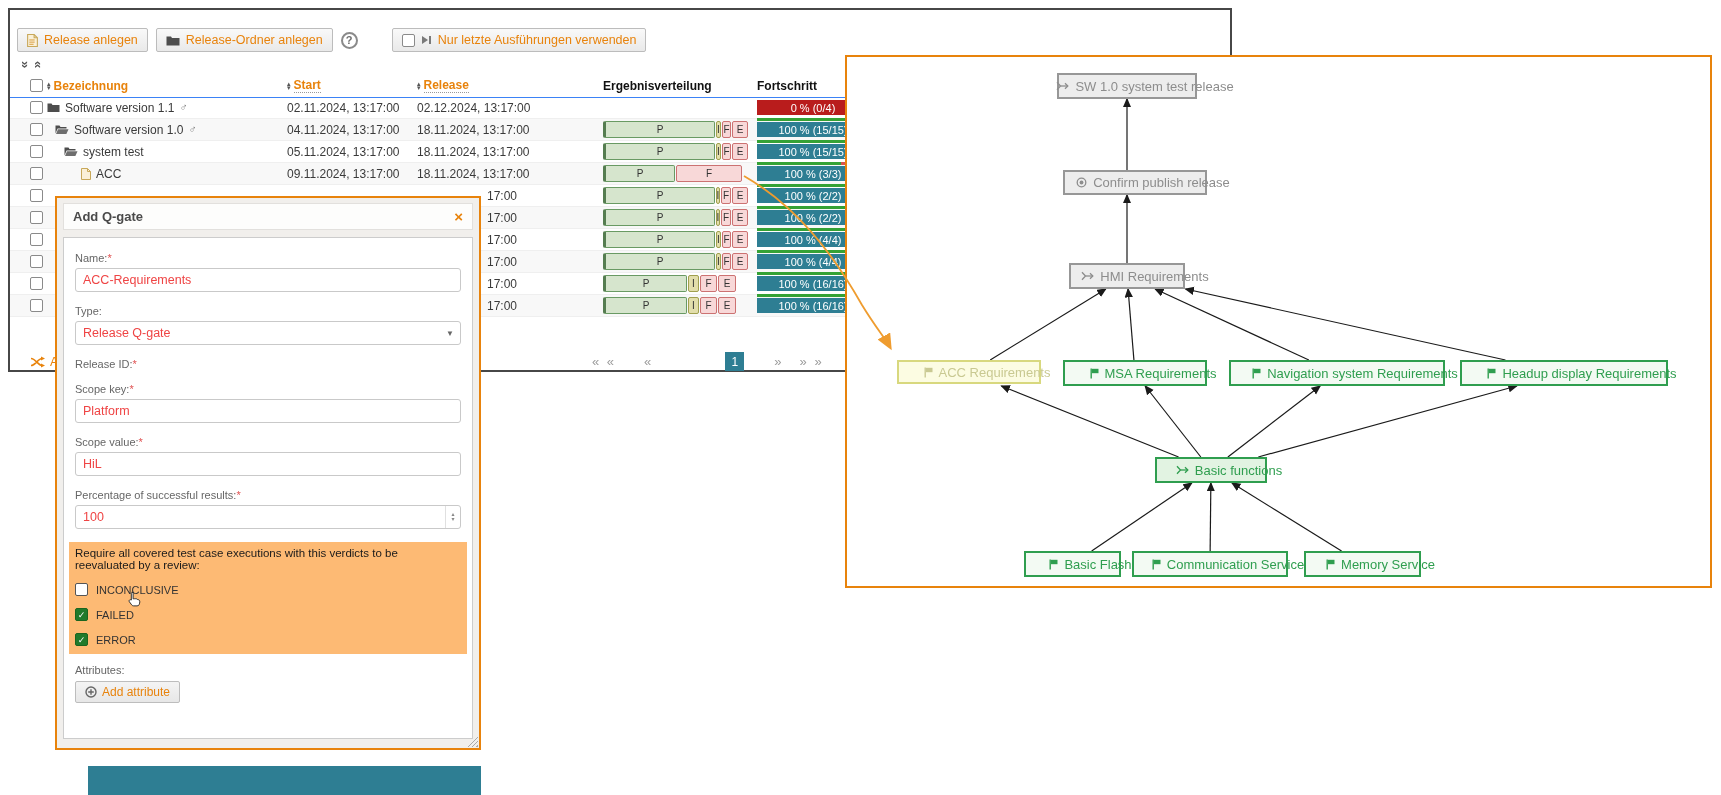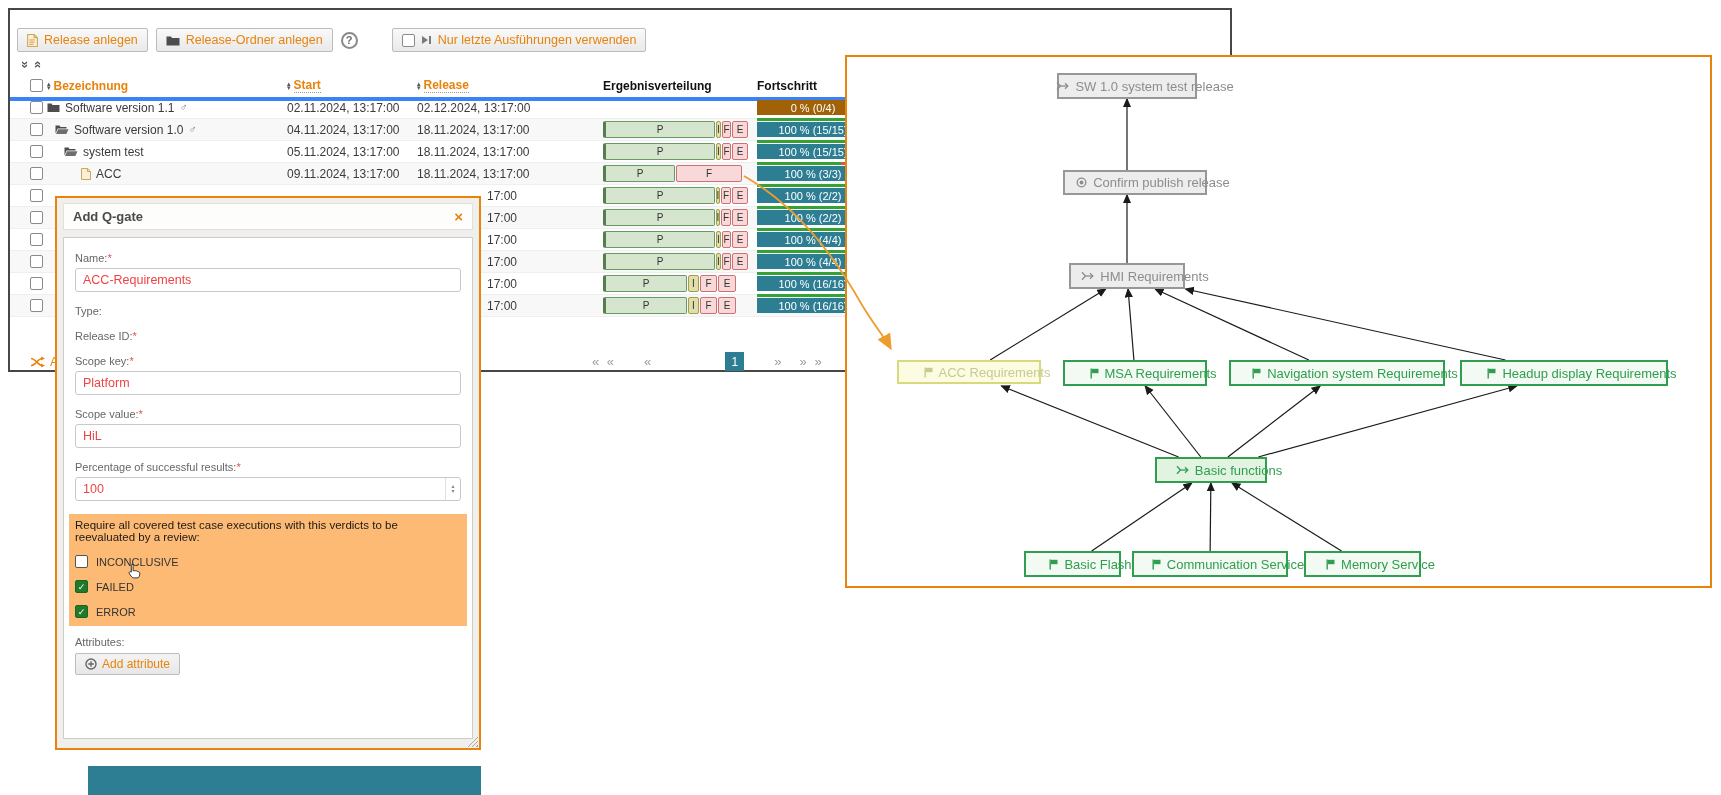--- a/index.html
+++ b/index.html
@@ -32,21 +32,21 @@
   }
   .tree-tools { position:absolute; left:12px; top:49px; display:flex; gap:6px; color:#555; font-size:13px; font-weight:bold; }
   .tree-tools span { display:inline-block; cursor:pointer; line-height:11px; }
   .rot-down { transform:rotate(90deg); }
 
   
   .grid-row {
     display:grid; grid-template-columns:17px 240px 130px 186px 154px 1fr;
     align-items:center; padding-left:20px; height:22px;
   }
-  #table-header { position:absolute; left:0; top:64px; width:100%; border-bottom:4px solid #3b82f6; }
+  #table-header { position:absolute; left:0; top:64px; width:100%; border-bottom:1px solid #3b82f6; }
   #table-header .grid-row { height:23px; }
   .hdr { display:flex; align-items:center; gap:3px; font-size:12px; font-weight:bold; color:#e8830c; cursor:pointer; }
   .hdr.plain { color:#111; cursor:default; }
   .hdr .dotted { border-bottom:1px dotted #999; }
   .sort-ic { display:inline-flex; flex-direction:column; font-size:7px; line-height:4px; color:#555; }
   #rows { position:absolute; left:0; top:87px; width:100%; }
   .t-row { border-bottom:1px solid #efefef; font-size:12px; color:#3a3a3a; }
   .t-row:nth-child(even) { background:#f8f8f8; }
   .cell-name { display:flex; gap:5px; overflow:hidden; white-space:nowrap; }
   .link-glyph { color:#808080; font-size:11px; }
@@ -54,21 +54,21 @@
     display:inline-flex; align-items:center; justify-content:center;
     height:17px; font-size:10px; color:#333; border:1px solid; border-radius:2px;
     margin-right:1px; white-space:nowrap; overflow:visible;
   }
   .seg-pass  { background:#d6e5cd; border-color:#699a63; border-left:3px solid #557d50; }
   .seg-inconclusive { background:#e2deab; border-color:#a0a04e; }
   .seg-failed, .seg-error { background:#f8d8d8; border-color:#cc7272; }
   .prog { position:relative; width:112px; height:15px; font-size:11px; color:#fff;
           display:flex; align-items:center; justify-content:center; }
   .prog.done  { background:#2e7e93; }
-  .prog.empty { background:#a16207; }
+  .prog.empty { background:#b91c1c; }
   .stripe { position:absolute; left:0; top:-4px; width:100%; height:3px; background:#35a235; display:flex; }
   .stripe .red-tail { margin-left:auto; height:100%; background:#d9534f; }
 
   #pagination { position:absolute; left:582px; top:342px; display:flex; align-items:center;
                 color:#9c9c9c; font-size:13px; }
   #pagination .pg { cursor:pointer; }
   .pg-first { letter-spacing:2px; }
   .pg-prev  { margin-left:28px; }
   .pg-cur   { margin-left:74px; width:19px; height:19px; background:#2e7e93; color:#fff;
               display:flex; align-items:center; justify-content:center; font-size:12px; }
@@ -582,20 +582,26 @@
     <span class="dlg-close">×</span>
   </div>
   <div class="dlg-body">
 
     <div class="fld-label"><span>Name:</span><span class="req">*</span></div>
     <div class="fld">
         <input value="ACC-Requirements" style="">
       </div>
 
     <div class="fld-label"><span>Type:</span></div>
+    <div class="fld">
+      <div class="sel">
+          <span>Release Q-gate</span>
+        </div>
+      <span class="sel-arrow">▼</span>
+    </div>
 
     <div class="fld-label"><span>Release ID:</span><span class="req">*</span></div>
 
     <div class="fld-label"><span>Scope key:</span><span class="req">*</span></div>
     <div class="fld">
         <input value="Platform" style="">
       </div>
 
     <div class="fld-label"><span>Scope value:</span><span class="req">*</span></div>
     <div class="fld">

